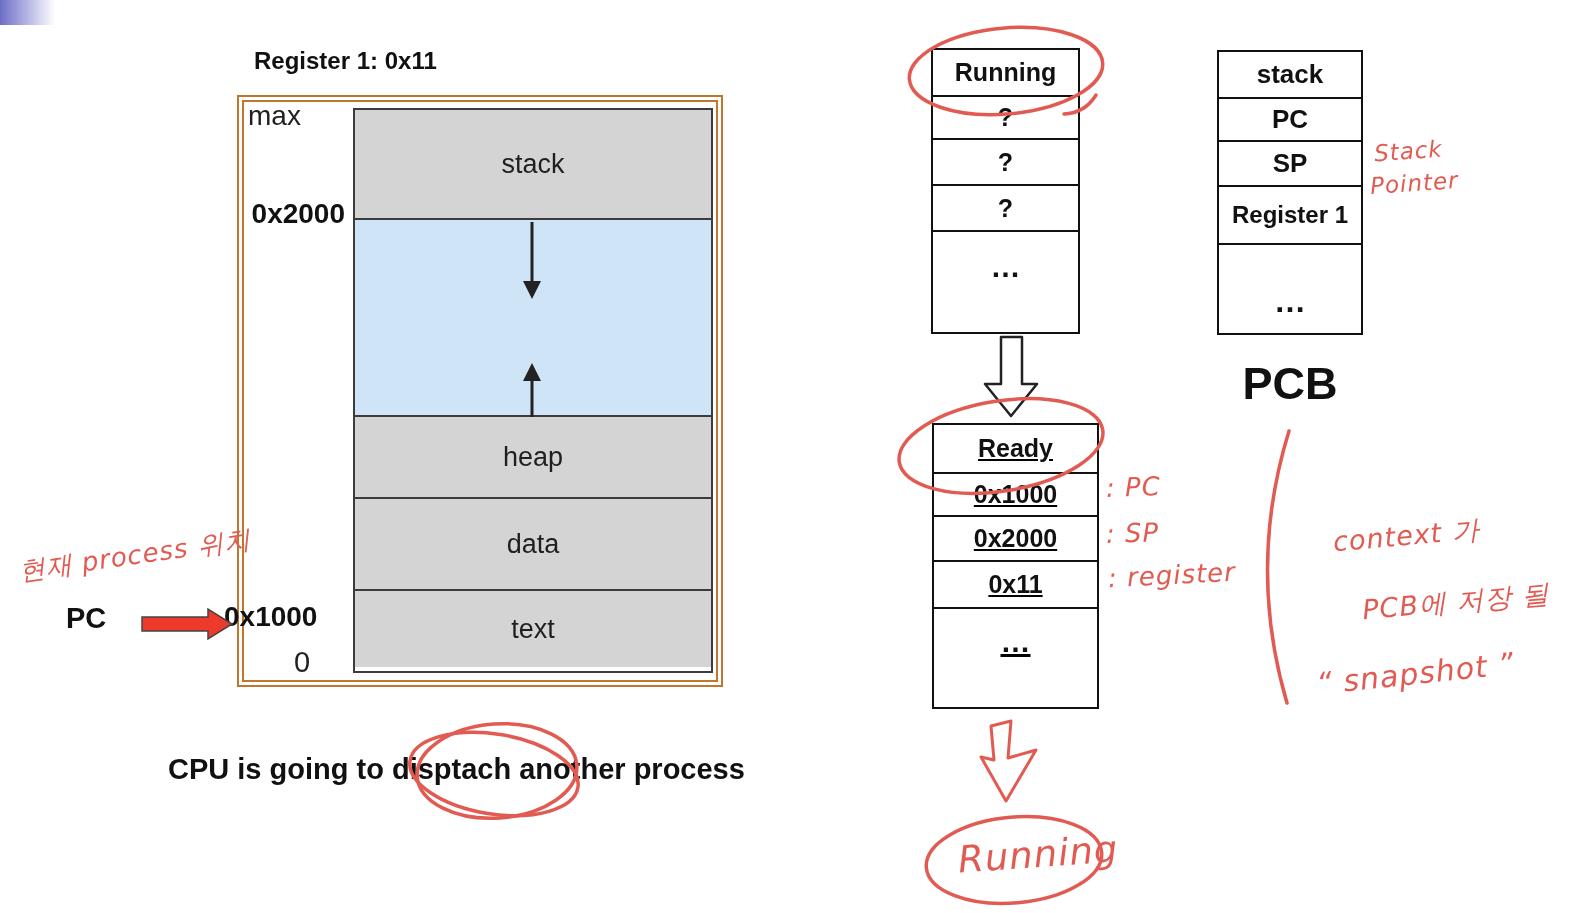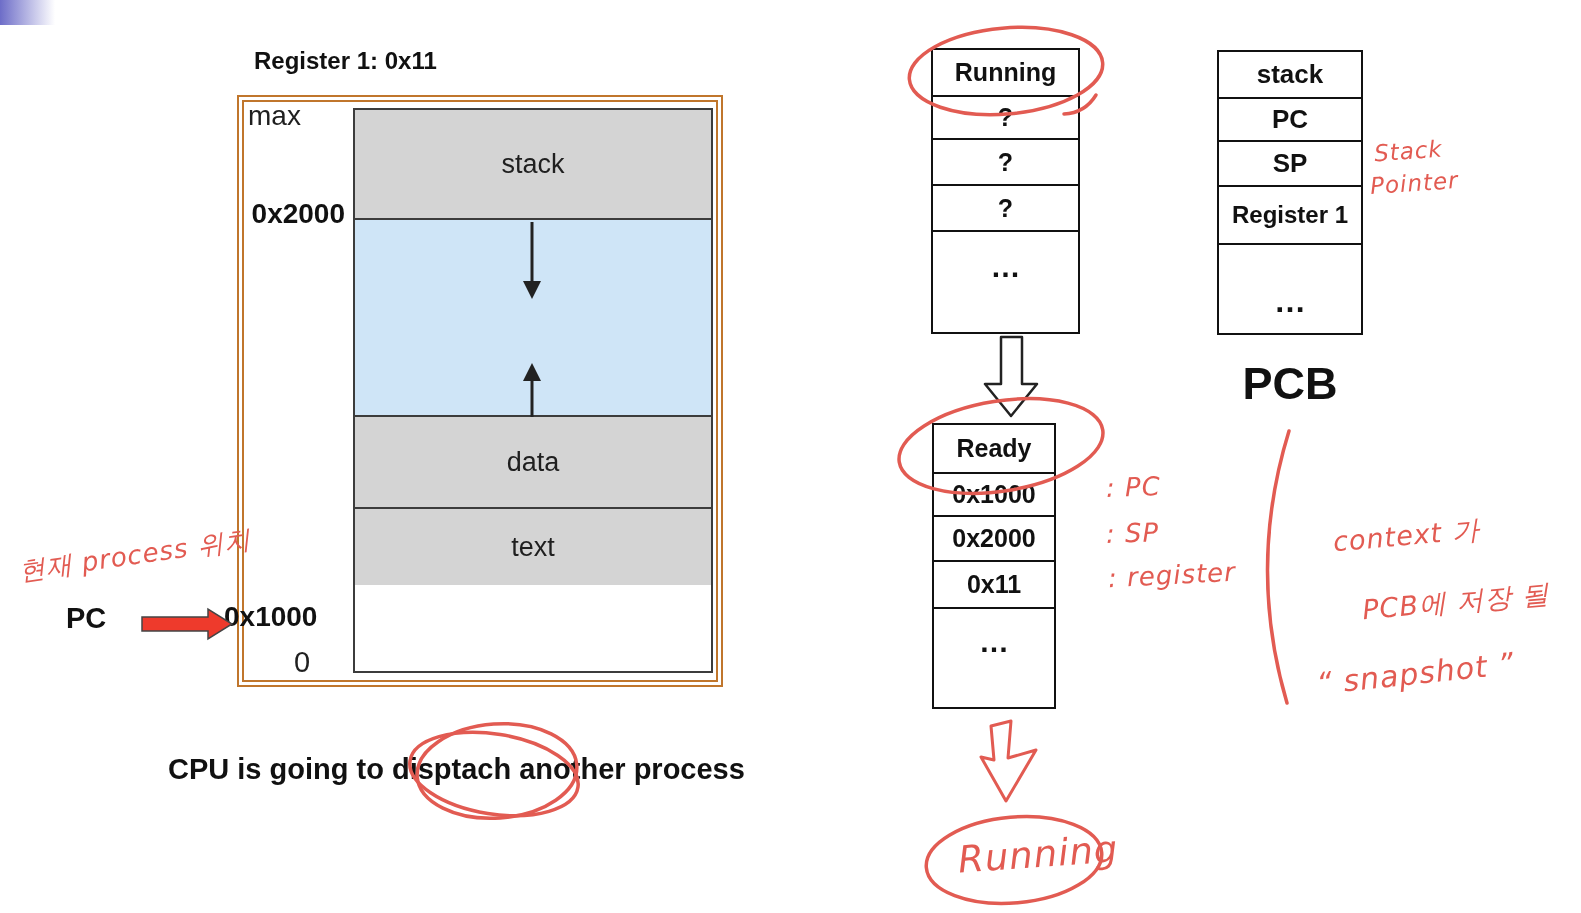--- a/index.html
+++ b/index.html
@@ -56,41 +56,44 @@
   <div class="abs bold" style="left:212px; top:198px; width:133px; text-align:right; font-size:28px;">0x2000</div>
   <div class="abs bold" style="left:224px; top:601px; font-size:28px;">0x1000</div>
   <div class="abs figlbl" style="left:294px; top:646px; font-size:29px;">0</div>
   <div class="abs bold" style="left:66px; top:602px; font-size:29px;">PC</div>
 
   <div class="membox" style="left:353px; top:108px; width:360px; height:565px;">
     <div class="sec gray" style="height:110px;">
       <span class="figlbl">stack</span>
     </div>
     <div class="sec blue" style="height:197px;"></div>
+    <div class="sec gray" style="height:82px;">
+      <span class="figlbl">heap</span>
+    </div>
     <div class="sec gray" style="height:92px;">
       <span class="figlbl">data</span>
     </div>
     <div class="sec gray" style="height:76px;text-align:right;">
       <span class="figlbl">text</span>
     </div>
   </div>
 
   <div class="hand" style="left:18px; top:538px; font-size:26px; transform:rotate(-8deg);">현재 process 위치</div>
 
   <div class="caption" style="left:168px; top:753px;"><span>CPU is going to </span><span>disptach</span><span> another process</span></div>
 
   <div class="tbl" style="left:931px; top:48px; width:149px; height:286px;">
     <div class="cell" style="height:47px;">Running</div>
     <div class="cell" style="height:43px;">?</div>
     <div class="cell" style="height:46px;">?</div>
     <div class="cell" style="height:46px;">?</div>
     <div class="cell" style="height:100px; font-size:30px; padding-top:18px;">…</div>
   </div>
 
-  <div class="tbl" style="left:932px; top:423px; width:124px; height:286px;">
+  <div class="tbl" style="left:932px; top:423px; width:167px; height:286px;text-decoration:underline;">
     <div class="cell" style="height:49px;">Ready</div>
     <div class="cell" style="height:43px;">0x1000</div>
     <div class="cell" style="height:45px;">0x2000</div>
     <div class="cell" style="height:47px;">0x11</div>
     <div class="cell" style="height:98px; font-size:30px; padding-top:16px;">…</div>
   </div>
 
   <div class="tbl" style="left:1217px; top:50px; width:146px; height:285px;">
     <div class="cell" style="height:47px; font-size:26px;">stack</div>
     <div class="cell" style="height:43px; font-size:26px;">PC</div>

